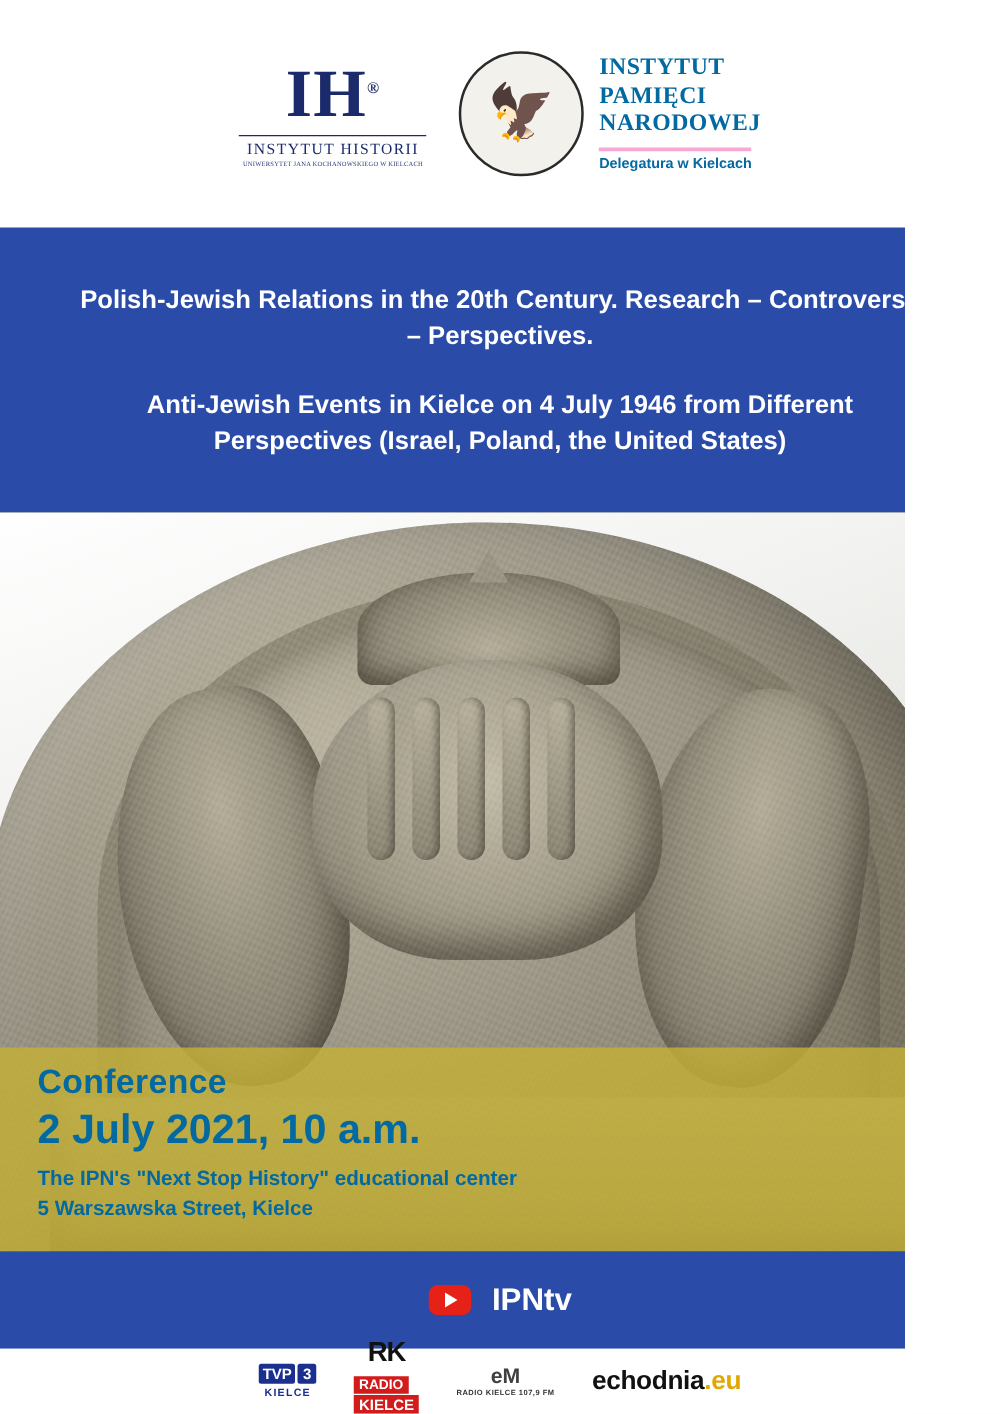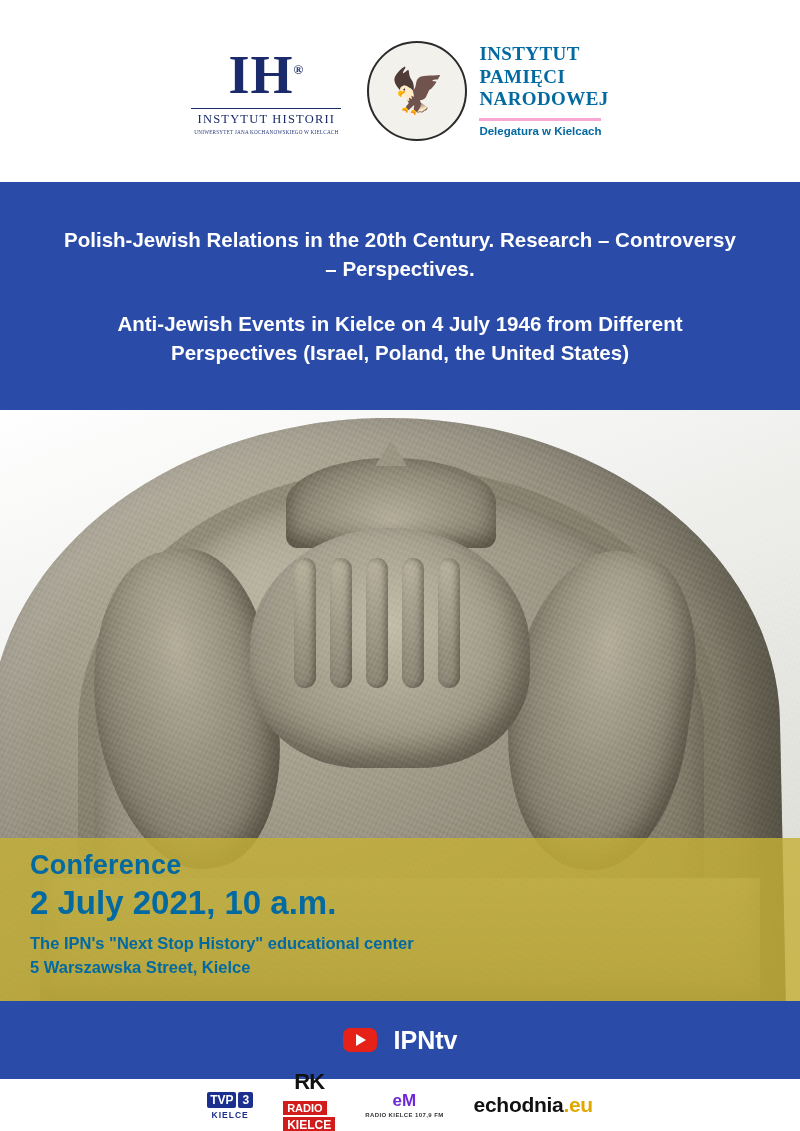--- a/index.html
+++ b/index.html
@@ -5,21 +5,21 @@
   html, body {
     margin: 0;
     padding: 0;
     background: #ffffff;
   }
   body {
     font-family: "Liberation Sans", sans-serif;
   }
   .poster {
     position: relative;
-    width: 800px;
+    width: 724px;
     height: 1131px;
     overflow: hidden;
     background: #ffffff;
   }
 
   
   .header {
     position: absolute;
     left: 0; top: 0;
     width: 800px;
@@ -396,21 +396,21 @@
     letter-spacing: .3px;
     margin-top: 1px;
   }
   .em {
     text-align: center;
     line-height: 1.05;
   }
   .em .em-top {
     font-size: 17px;
     font-weight: bold;
-    color: #6d28d9;
+    color: #404040;
   }
   .em .em-bot {
     font-size: 6px;
     font-weight: bold;
     color: #333;
     letter-spacing: .4px;
     margin-top: 2px;
   }
   .echo {
     font-size: 21px;

